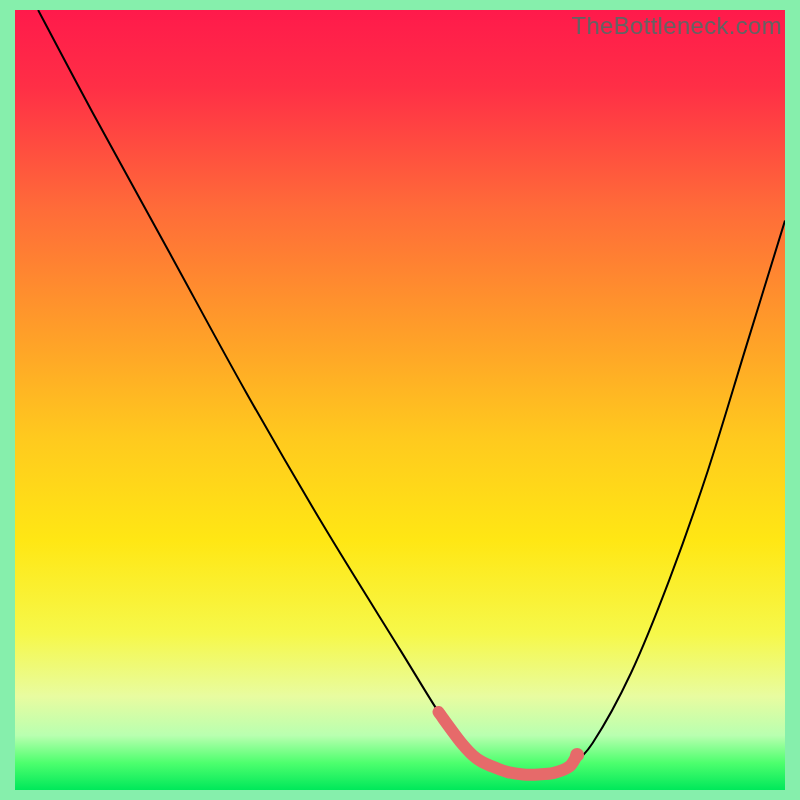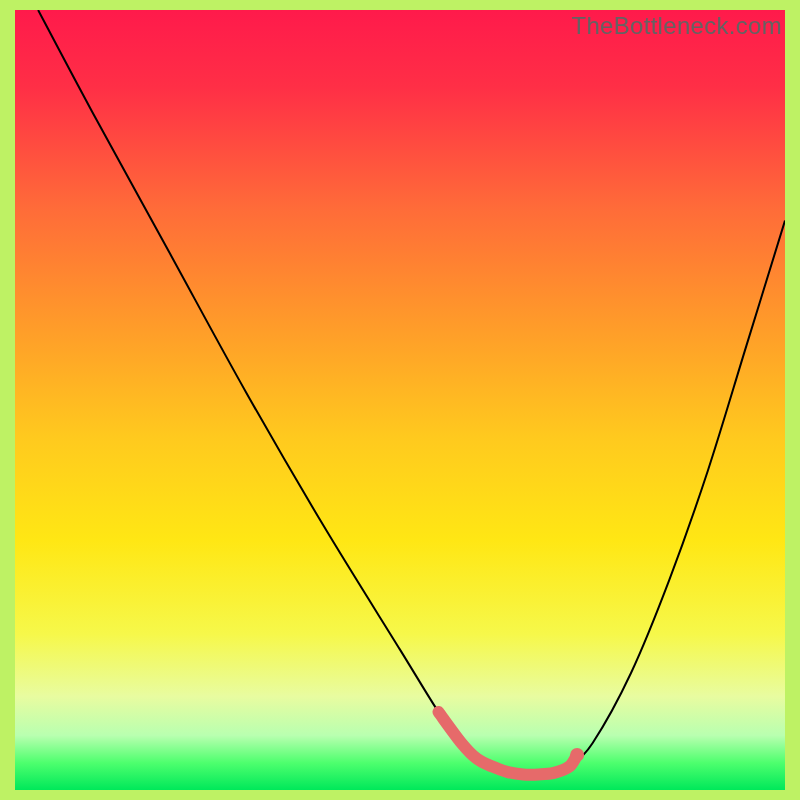--- a/index.html
+++ b/index.html
@@ -8,21 +8,21 @@
     width: 800px;
     height: 800px;
     background: #000;
     overflow: hidden;
     font-family: Arial, Helvetica, sans-serif;
   }
   .chart-frame {
     position: relative;
     width: 800px;
     height: 800px;
-    background: #bef264;
+    background: #86efac;
   }
   .plot-area {
     position: absolute;
     left: 15px;
     top: 10px;
     width: 770px;
     height: 780px;
     overflow: hidden;
   }
   .watermark {

